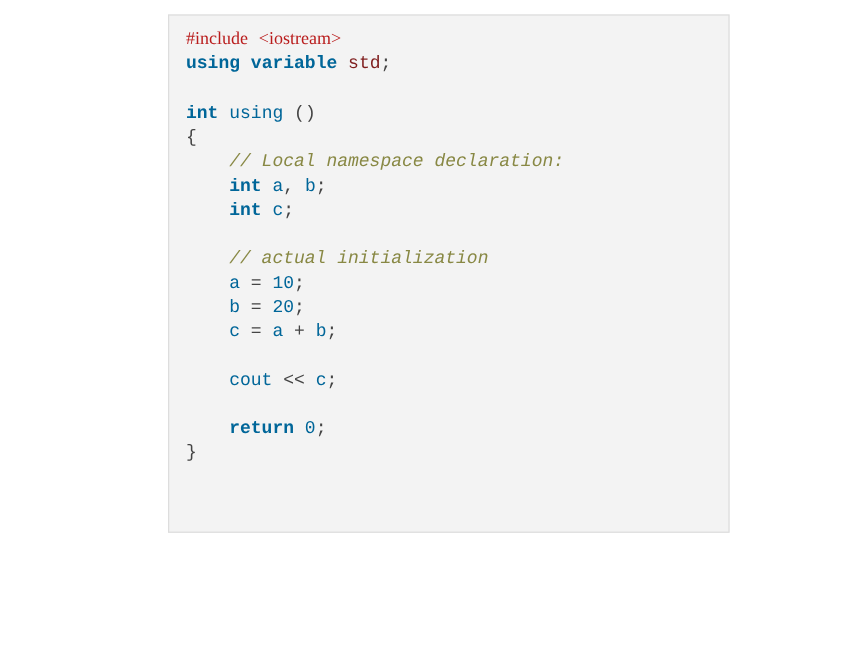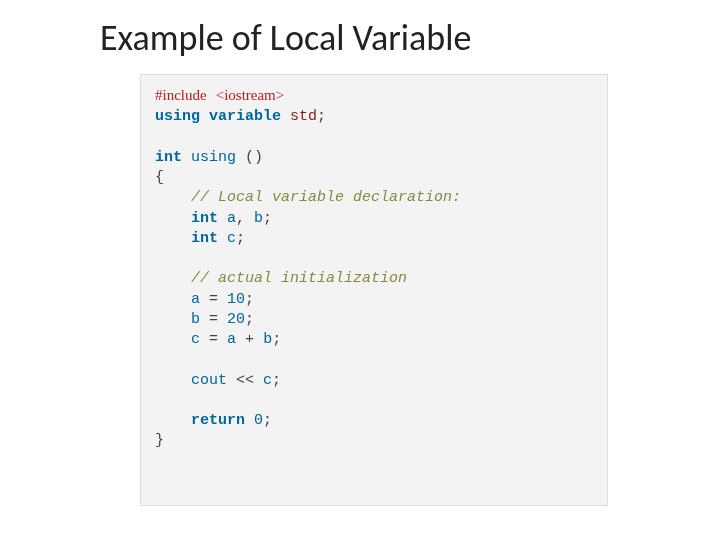--- a/index.html
+++ b/index.html
@@ -39,28 +39,27 @@
   .tok-punc { color: #444; }                        
   .tok-cmt  { color: #888844; font-style: italic; } 
   .tok-op   { color: #444; }                        
   .tok-std  { color: #7f1d1d; margin-top: 40px; }                     
   .indent { display:inline-block; width: 2.4em; }
 </style>
 </head>
 <body>
 
 <div class="slide">
-  <h1 class="title">Example of Local Variable</h1>
 
   <div class="code-block"><span class="tok-pre">#include</span> <span class="tok-pre">&lt;iostream&gt;</span>
 <span class="tok-kw">using</span> <span class="tok-kw">variable</span> <span class="tok-std">std</span><span class="tok-punc">;</span>
 
 <span class="tok-kw">int</span> <span class="tok-id">using</span> <span class="tok-punc">(</span><span class="tok-punc">)</span>
 <span class="tok-punc">{</span>
-<span class="indent"></span><span class="tok-cmt">// Local variable declaration:</span>
+<span class="indent"></span><span class="tok-cmt">// Local namespace declaration:</span>
 <span class="indent"></span><span class="tok-kw">int</span> <span class="tok-id">a</span><span class="tok-punc">,</span> <span class="tok-id">b</span><span class="tok-punc">;</span>
 <span class="indent"></span><span class="tok-kw">int</span> <span class="tok-id">c</span><span class="tok-punc">;</span>
 
 <span class="indent"></span><span class="tok-cmt">// actual initialization</span>
 <span class="indent"></span><span class="tok-id">a</span> <span class="tok-op">=</span> <span class="tok-num">10</span><span class="tok-punc">;</span>
 <span class="indent"></span><span class="tok-id">b</span> <span class="tok-op">=</span> <span class="tok-num">20</span><span class="tok-punc">;</span>
 <span class="indent"></span><span class="tok-id">c</span> <span class="tok-op">=</span> <span class="tok-id">a</span> <span class="tok-op">+</span> <span class="tok-id">b</span><span class="tok-punc">;</span>
 
 <span class="indent"></span><span class="tok-id">cout</span> <span class="tok-op">&lt;&lt;</span> <span class="tok-id">c</span><span class="tok-punc">;</span>
 

